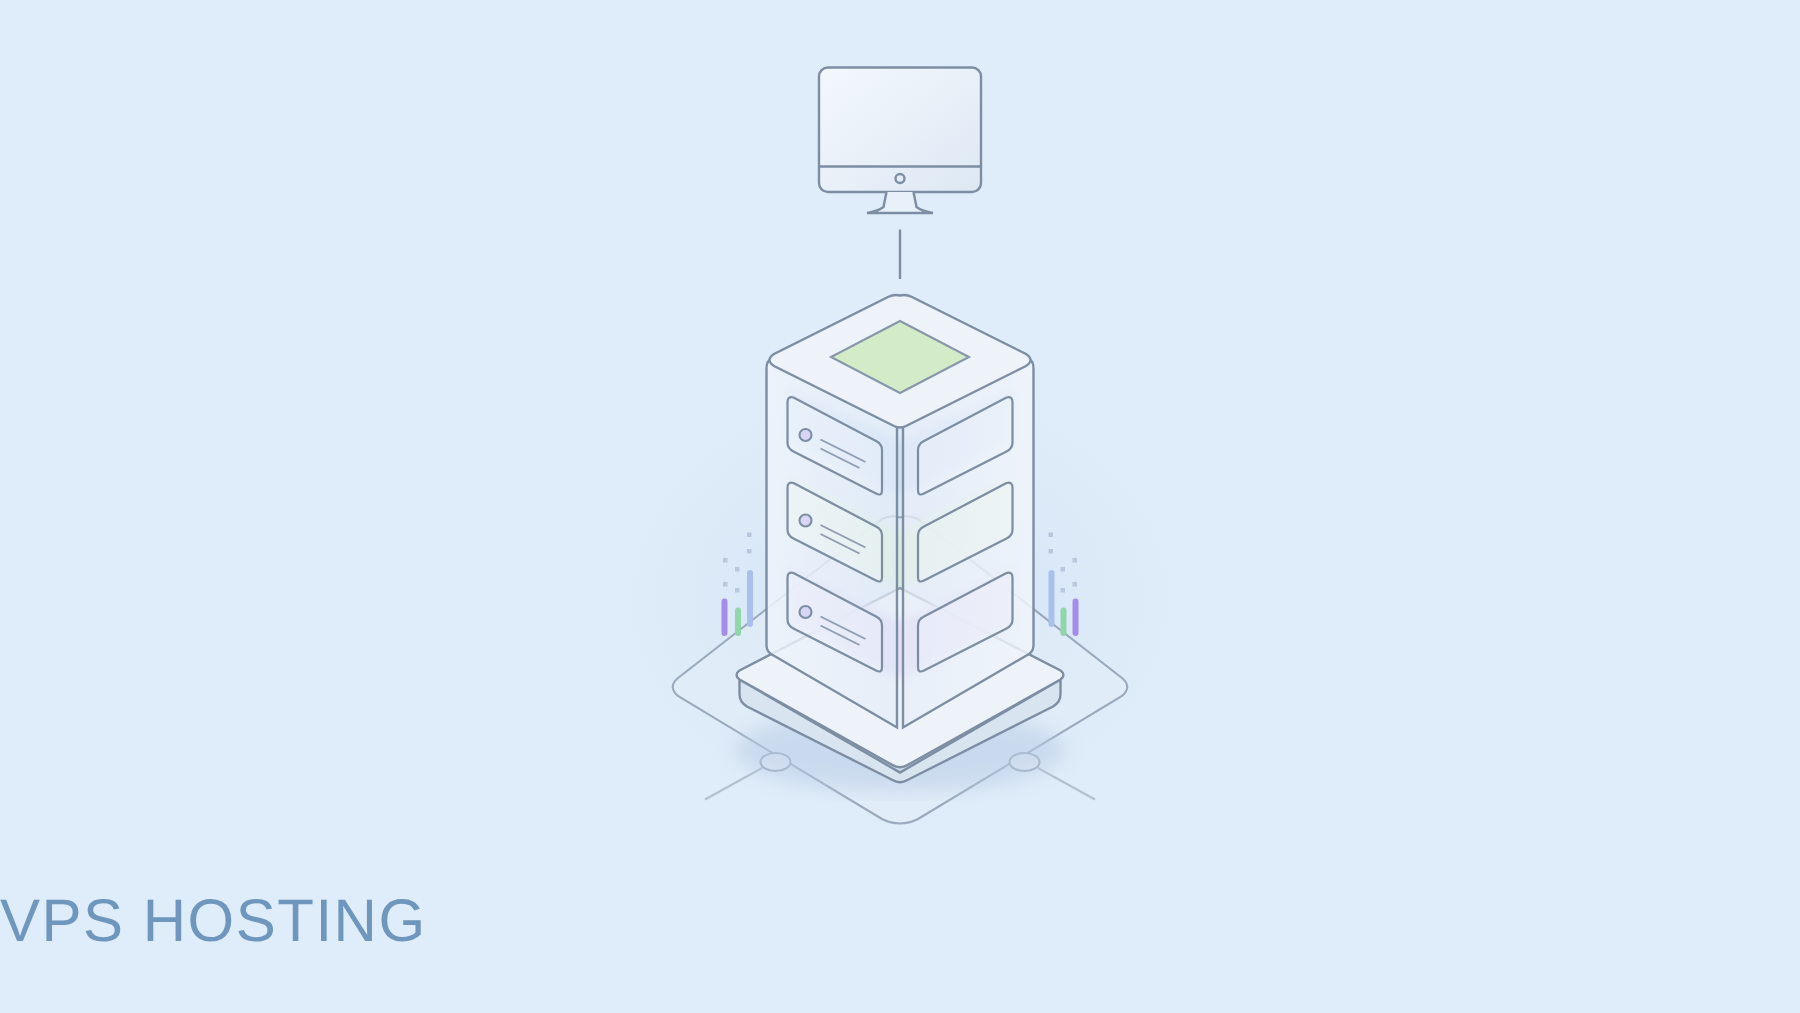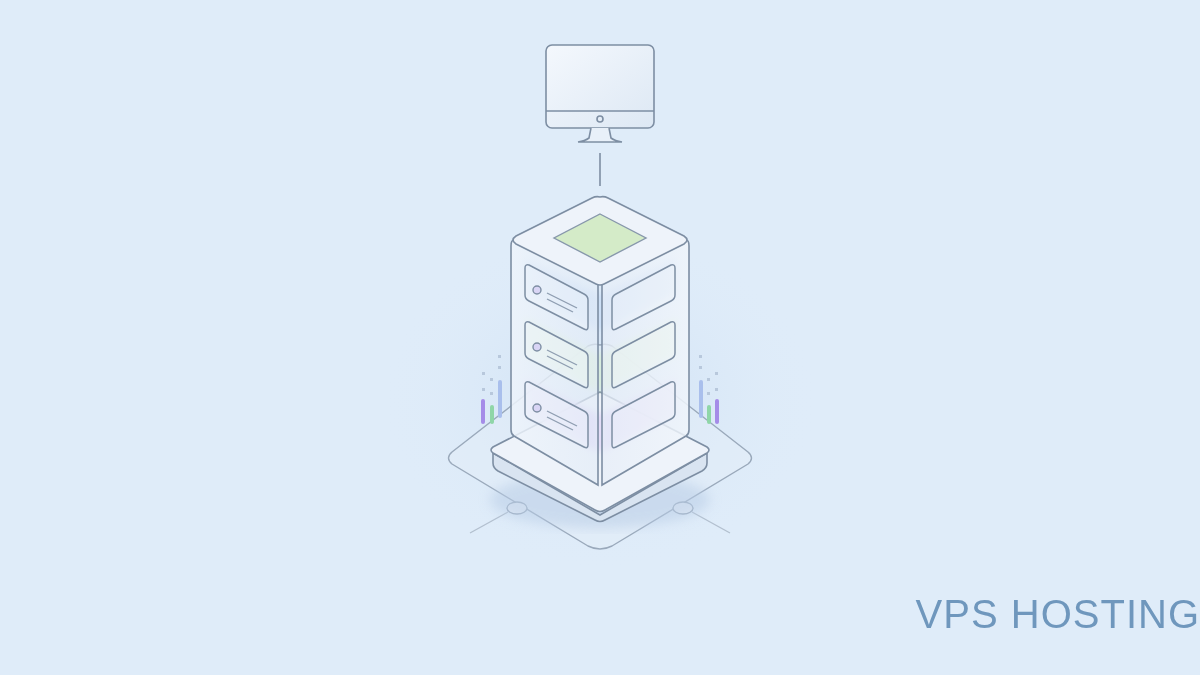--- a/index.html
+++ b/index.html
@@ -5,21 +5,21 @@
     html, body { margin: 0; padding: 0; }
     body {
       width: 1200px; height: 675px; overflow: hidden;
       background: #dfecf9;
       position: relative;
       font-family: "Liberation Sans", "DejaVu Sans", sans-serif;
     }
     .scene { position: absolute; left: 0; top: 0; width: 1200px; height: 675px; }
     .caption {
       position: absolute; left: 0; right: 0; top: 592px;
-      text-align: right;
+      text-align: left;
       color: #6f97bd;
       font-size: 40px;
       letter-spacing: 1px;
       font-weight: normal;
     }
   </style>
 </head>
 <body>
 
 <svg class="scene" viewBox="0 0 1200 675" xmlns="http://www.w3.org/2000/svg">

